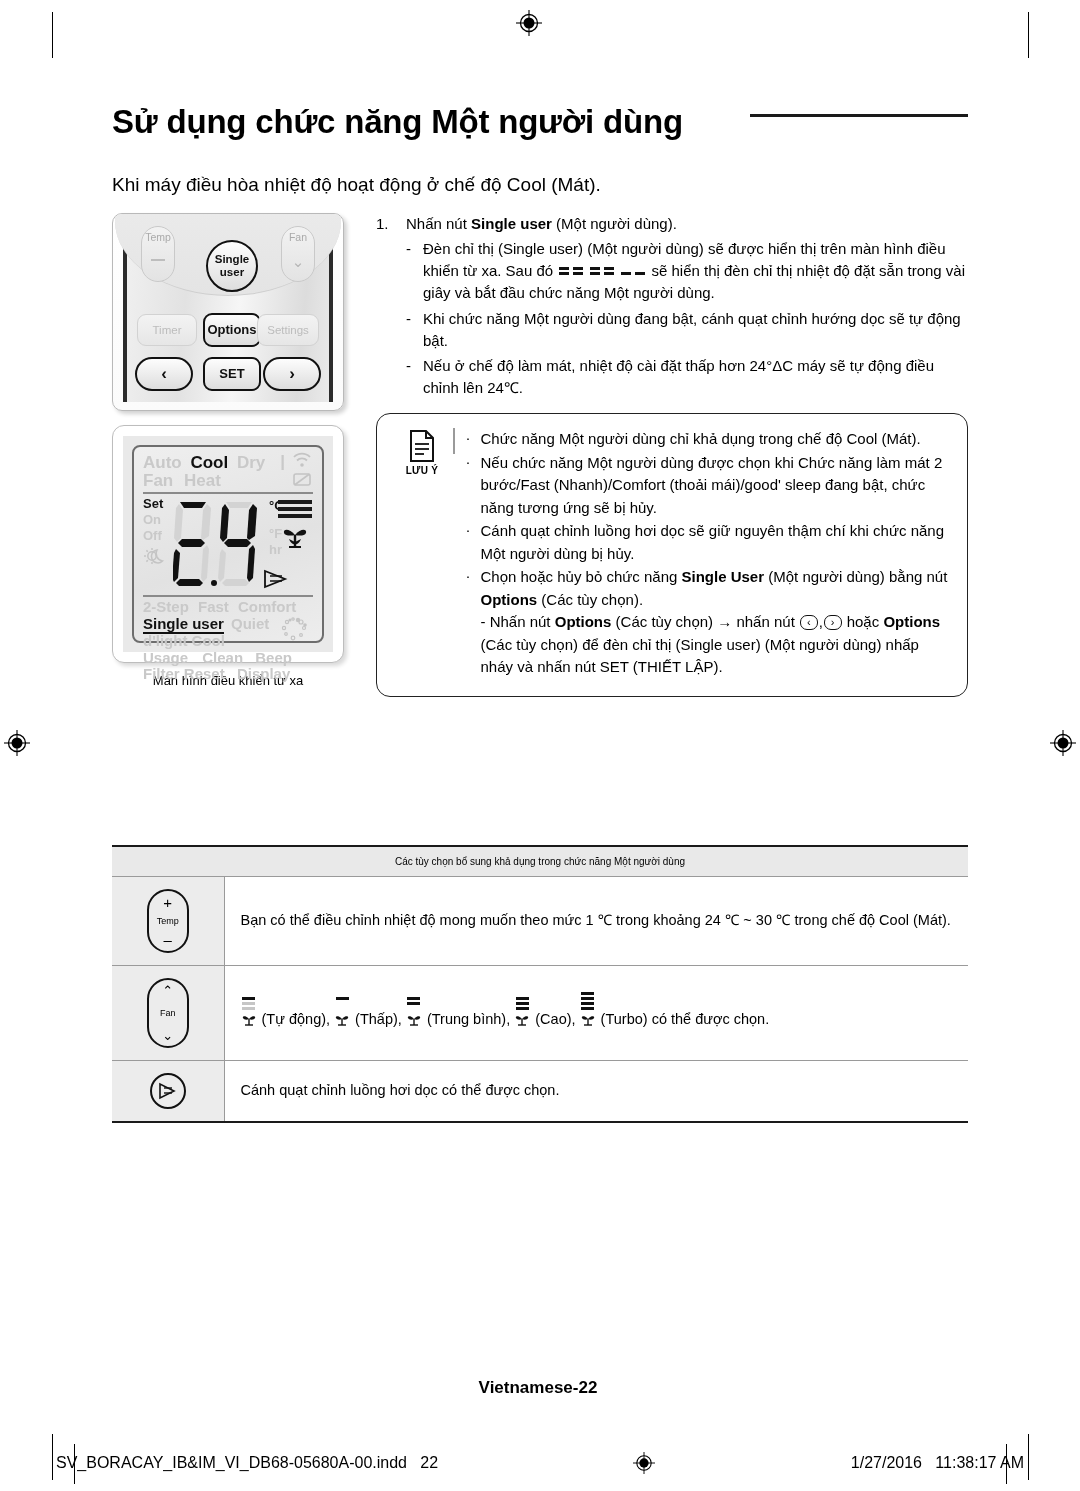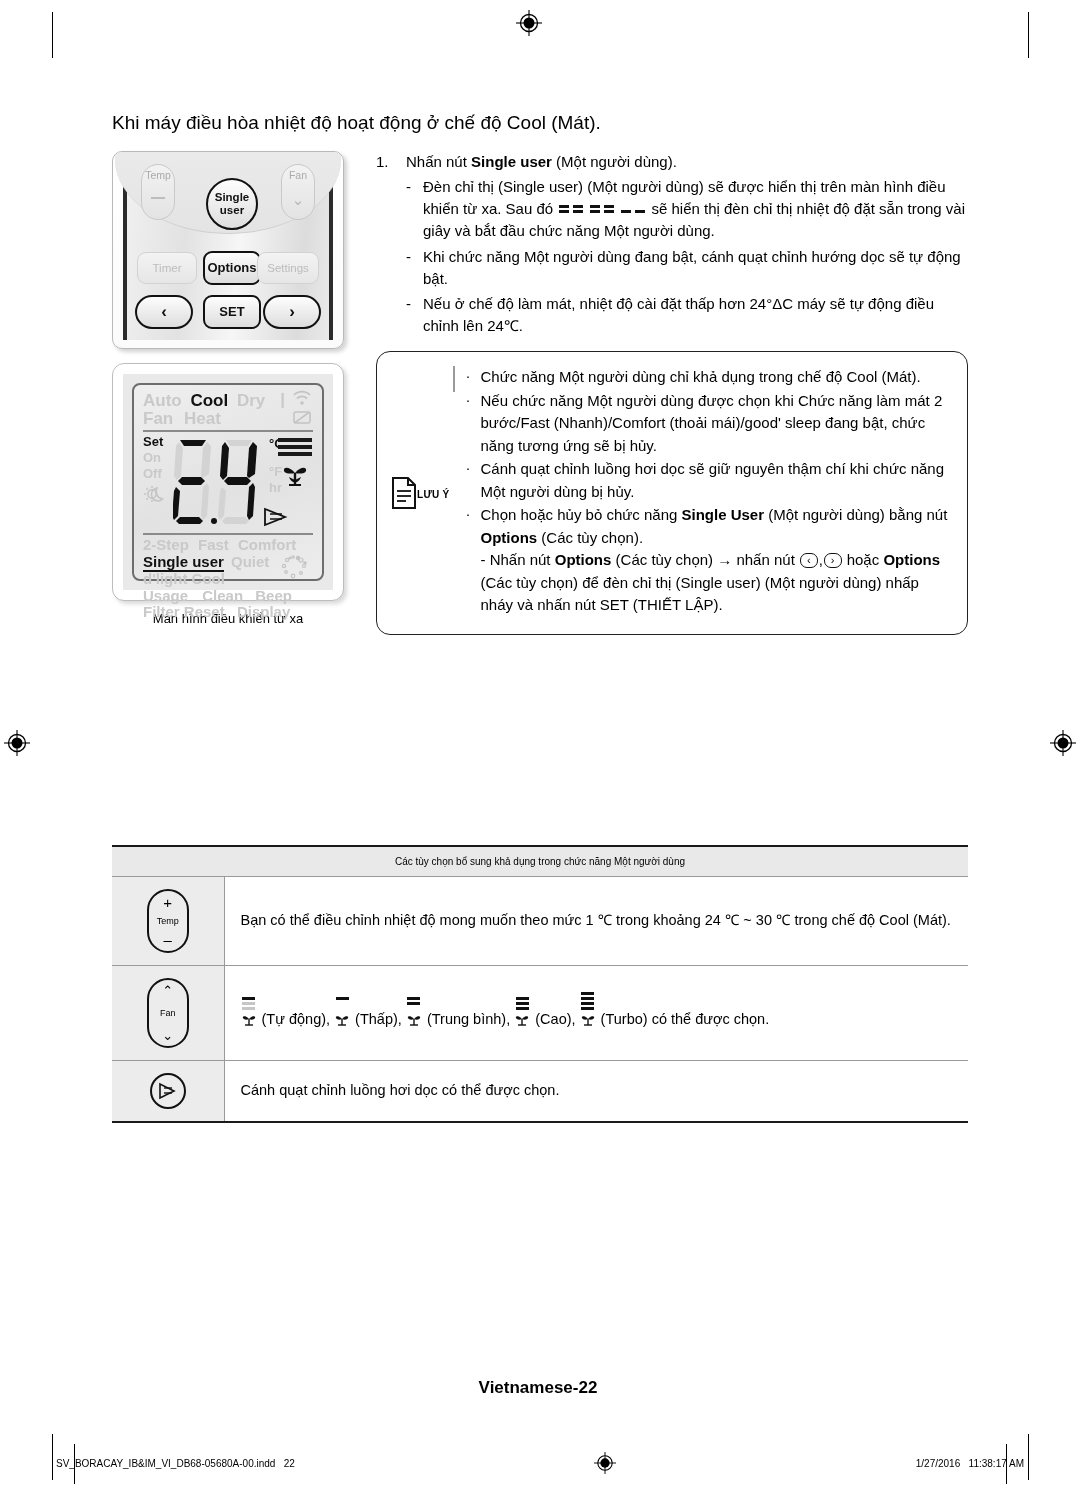--- a/index.html
+++ b/index.html
@@ -153,21 +153,21 @@
   }
   .cancel-bar .lbl { width:66px; }
   .cancel-bar .tri { margin-right:13px; font-size:12px; }
 
   
   .note {
     margin-top:14px; border:1.5px solid #222; border-radius:14px;
     padding:14px 16px 16px 14px; display:flex; gap:0;
   }
   .note-icon {
-    width:62px; flex:0 0 62px; display:flex; flex-direction:row;
+    width:62px; flex:0 0 62px; display:flex; flex-direction:column;
     align-items:center; padding-top:2px;
   }
   .note-icon .doc { width:26px; height:32px; }
   .note-icon .cap { font-size:10px; font-weight:bold; margin-top:3px; letter-spacing:0.3px; }
   .note-divider { width:1.5px; background:#9a9a9a; margin:0 10px 0 0; align-self:stretch; max-height:26px; }
   ul.bullets { margin:0; padding:0; list-style:none; flex:1; }
   ul.bullets > li {
     font-size:15px; line-height:1.5; position:relative; padding-left:16px; margin-bottom:1px;
   }
   ul.bullets > li > .b { position:absolute; left:1px; top:-1px; }
@@ -214,21 +214,21 @@
   .fanlv .bars i { display:block; width:13px; height:3px; margin:0 auto 2px; background:#111; }
   .fanlv .bars i.off { background:#c6c6c6; }
 
   
   .pagenum {
     position:absolute; left:0; right:4px; top:1378px; text-align:center;
     font-size:17px; font-weight:bold;
   }
   .footbar {
     position:absolute; left:56px; right:56px; top:1452px;
-    display:flex; align-items:center; font-size:10px;
+    display:flex; align-items:center; font-size:16px;
     font-family:"Liberation Sans", sans-serif;
   }
   .footbar .f-left { flex:0 0 auto; }
   .footbar .f-mid { flex:1 1 auto; display:flex; justify-content:center; }
   .footbar .f-right { flex:0 0 auto; }
   .vrule { position:absolute; background:#000; width:1px; }
 </style>
 </head>
 <body>
 
@@ -259,20 +259,24 @@
     <svg width="26" height="26" viewBox="0 0 26 26">
       <circle cx="13" cy="13" r="8.5" fill="none" stroke="#000" stroke-width="1.3"></circle>
       <circle cx="13" cy="13" r="5.5" fill="#000"></circle>
       <line x1="13" y1="0" x2="13" y2="26" stroke="#000" stroke-width="1.1"></line>
       <line x1="0" y1="13" x2="26" y2="13" stroke="#000" stroke-width="1.1"></line>
     </svg>
   </div>
 
   <div class="content">
 
+    <div class="title-row">
+      <h1 class="title">Sử dụng chức năng Một người dùng</h1>
+      <div class="title-rule"></div>
+    </div>
 
     <p class="subhead">Khi máy điều hòa nhiệt độ hoạt động ở chế độ Cool (Mát).</p>
 
     <div class="cols">
 
       <div class="col-left">
 
         <div class="remote-box">
           <div class="remote-inner">
             <div class="remote-arc"></div>

